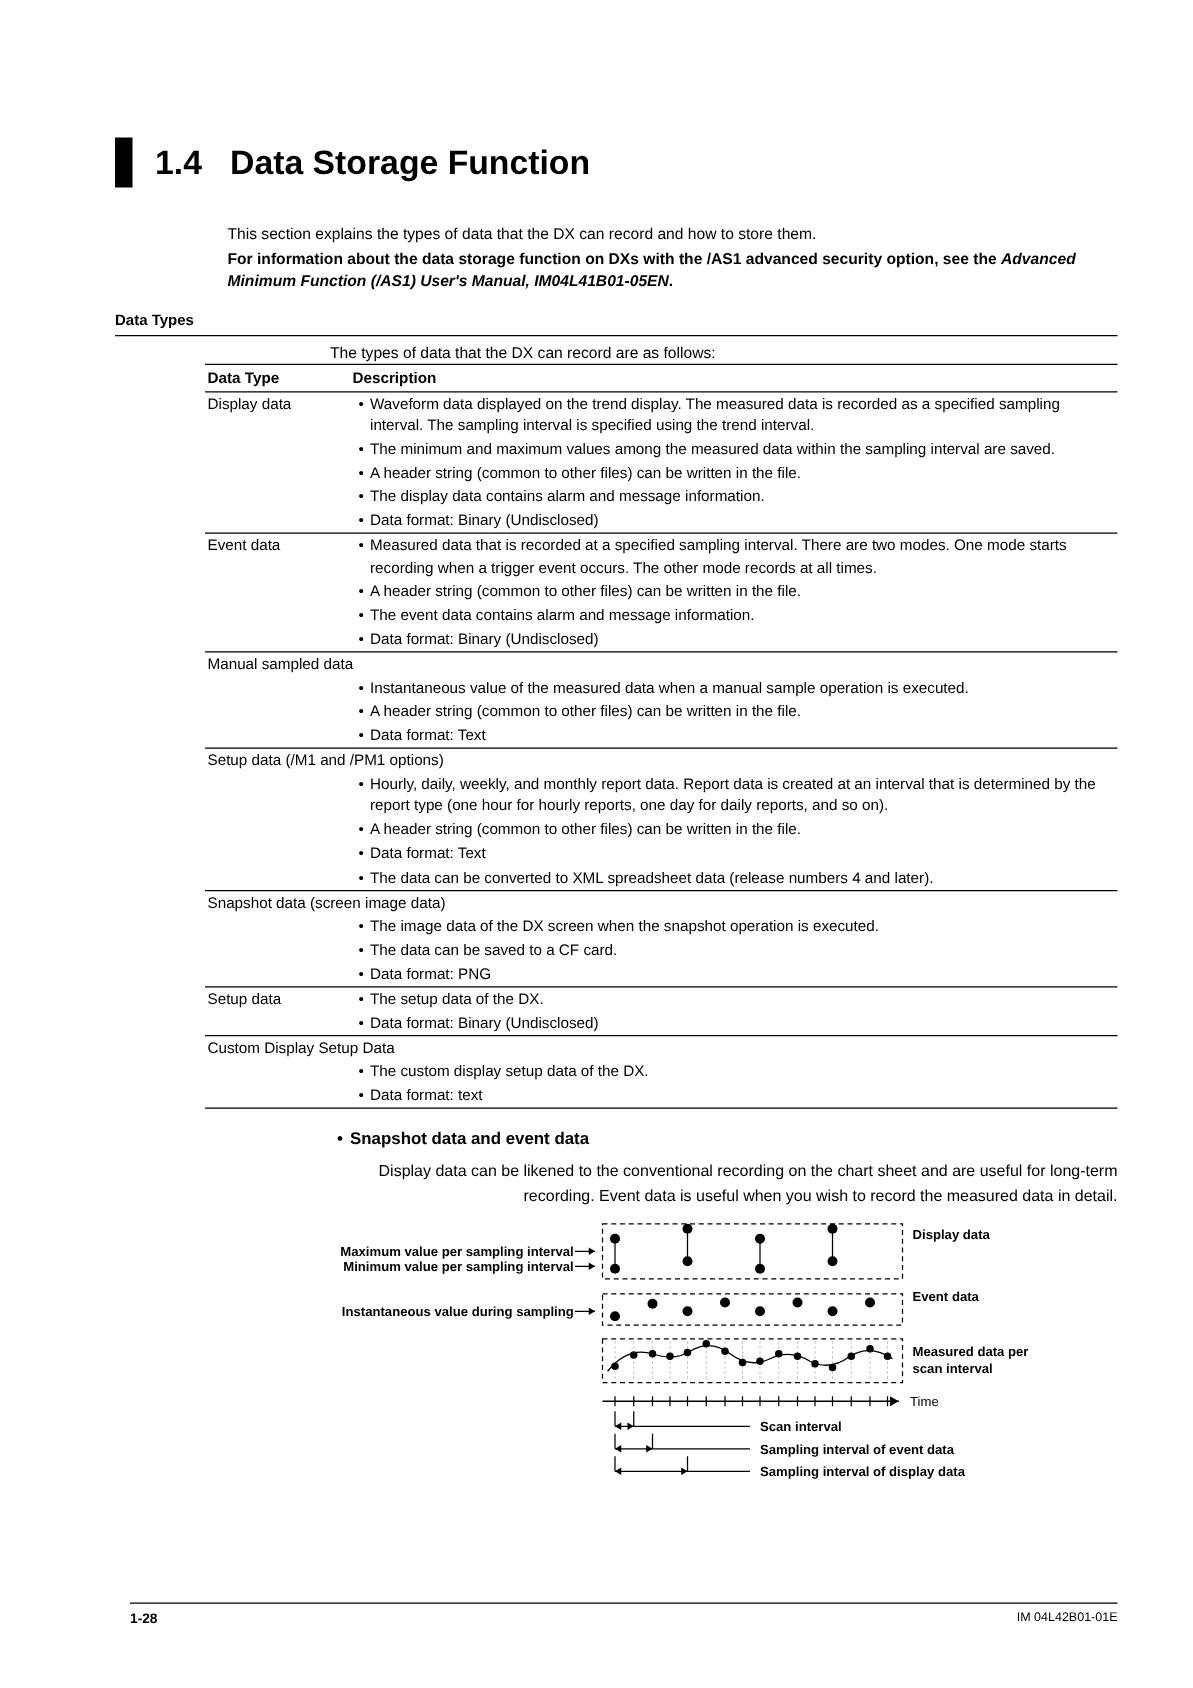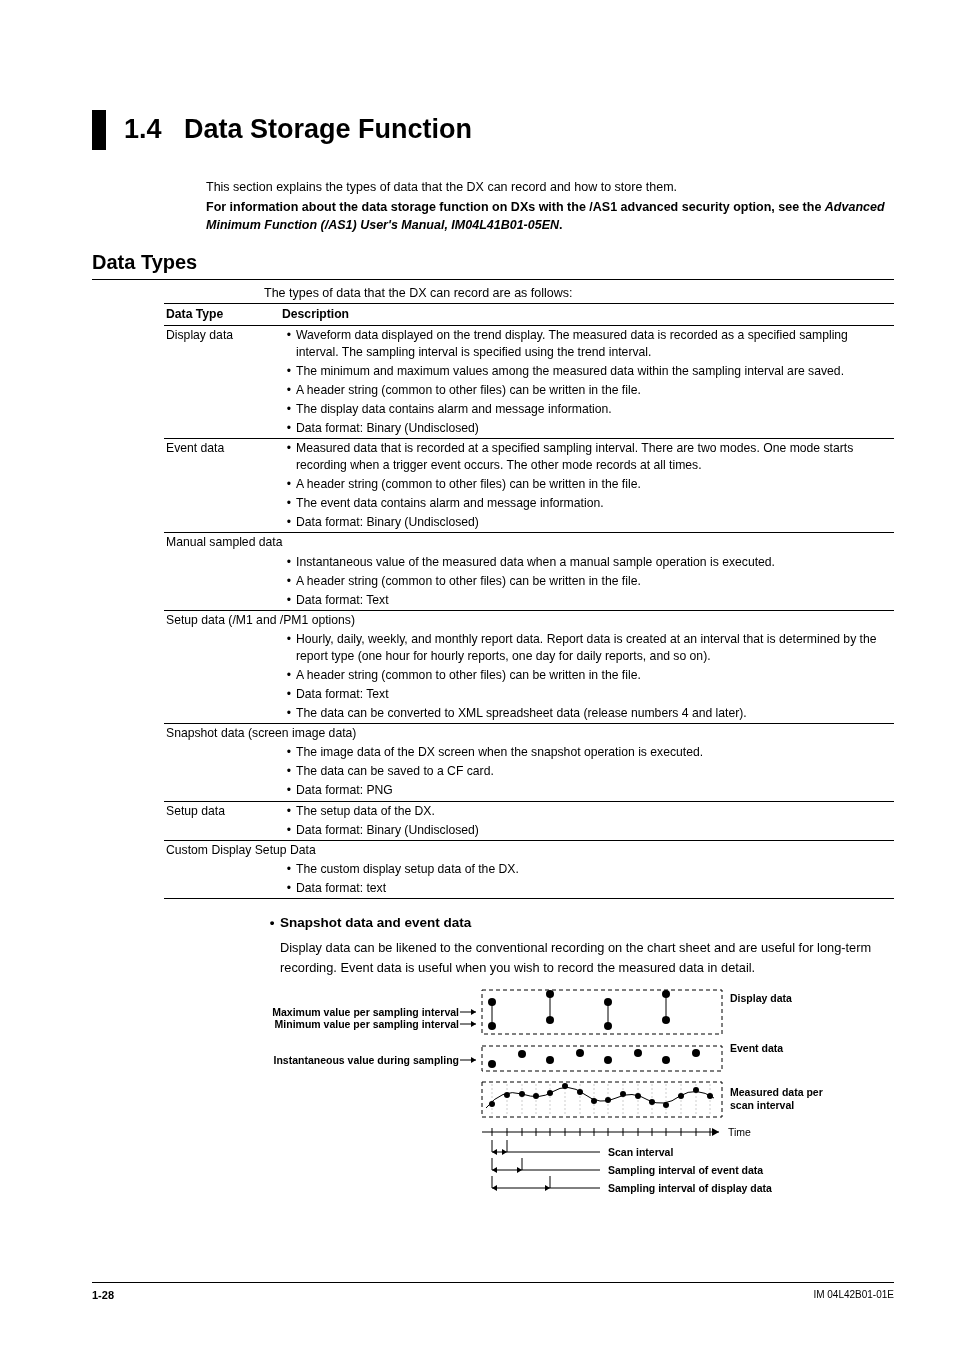--- a/index.html
+++ b/index.html
@@ -13,40 +13,40 @@
     line-height: 1.45;
   }
   .page {
     padding: 110px 60px 60px 92px;
     box-sizing: border-box;
     position: relative;
     min-height: 1350px;
   }
   .title-block {
     display: flex;
-    align-items: center;
+    align-items: flex-end;
     margin-bottom: 28px;
   }
   .title-bar {
     width: 14px;
     height: 40px;
     background: #000;
     margin-right: 18px;
   }
   .title-text {
     font-size: 27px;
     font-weight: bold;
     font-family: Arial, Helvetica, sans-serif;
   }
   .body-indent {
-    margin-left: 114px;
+    margin-left: 90px;
     margin-right: 0;
   }
   .heading2 {
-    font-size: 20px;
+    font-size: 12px;
     font-weight: bold;
     margin-top: 14px;
     margin-bottom: 2px;
   }
   .divider {
     border: none;
     border-top: 1px solid #000;
     margin: 2px 0 4px 0;
   }
   .table {
@@ -99,25 +99,26 @@
   .sub-heading .bullet {
     display: inline-block;
     width: 16px;
     text-align: center;
   }
   .sub-body {
     margin-left: 16px;
     margin-top: 6px;
     font-size: 12.8px;
     line-height: 1.55;
+    text-align: right;
   }
   .footer {
     position: absolute;
     bottom: 46px;
-    left: 92px;
+    left: 104px;
     right: 60px;
     font-size: 11px;
     border-top: 1px solid #000;
     display: flex;
     justify-content: space-between;
     padding-top: 5px;
   }
   .footer .pnum {
     font-weight: bold;
   }

